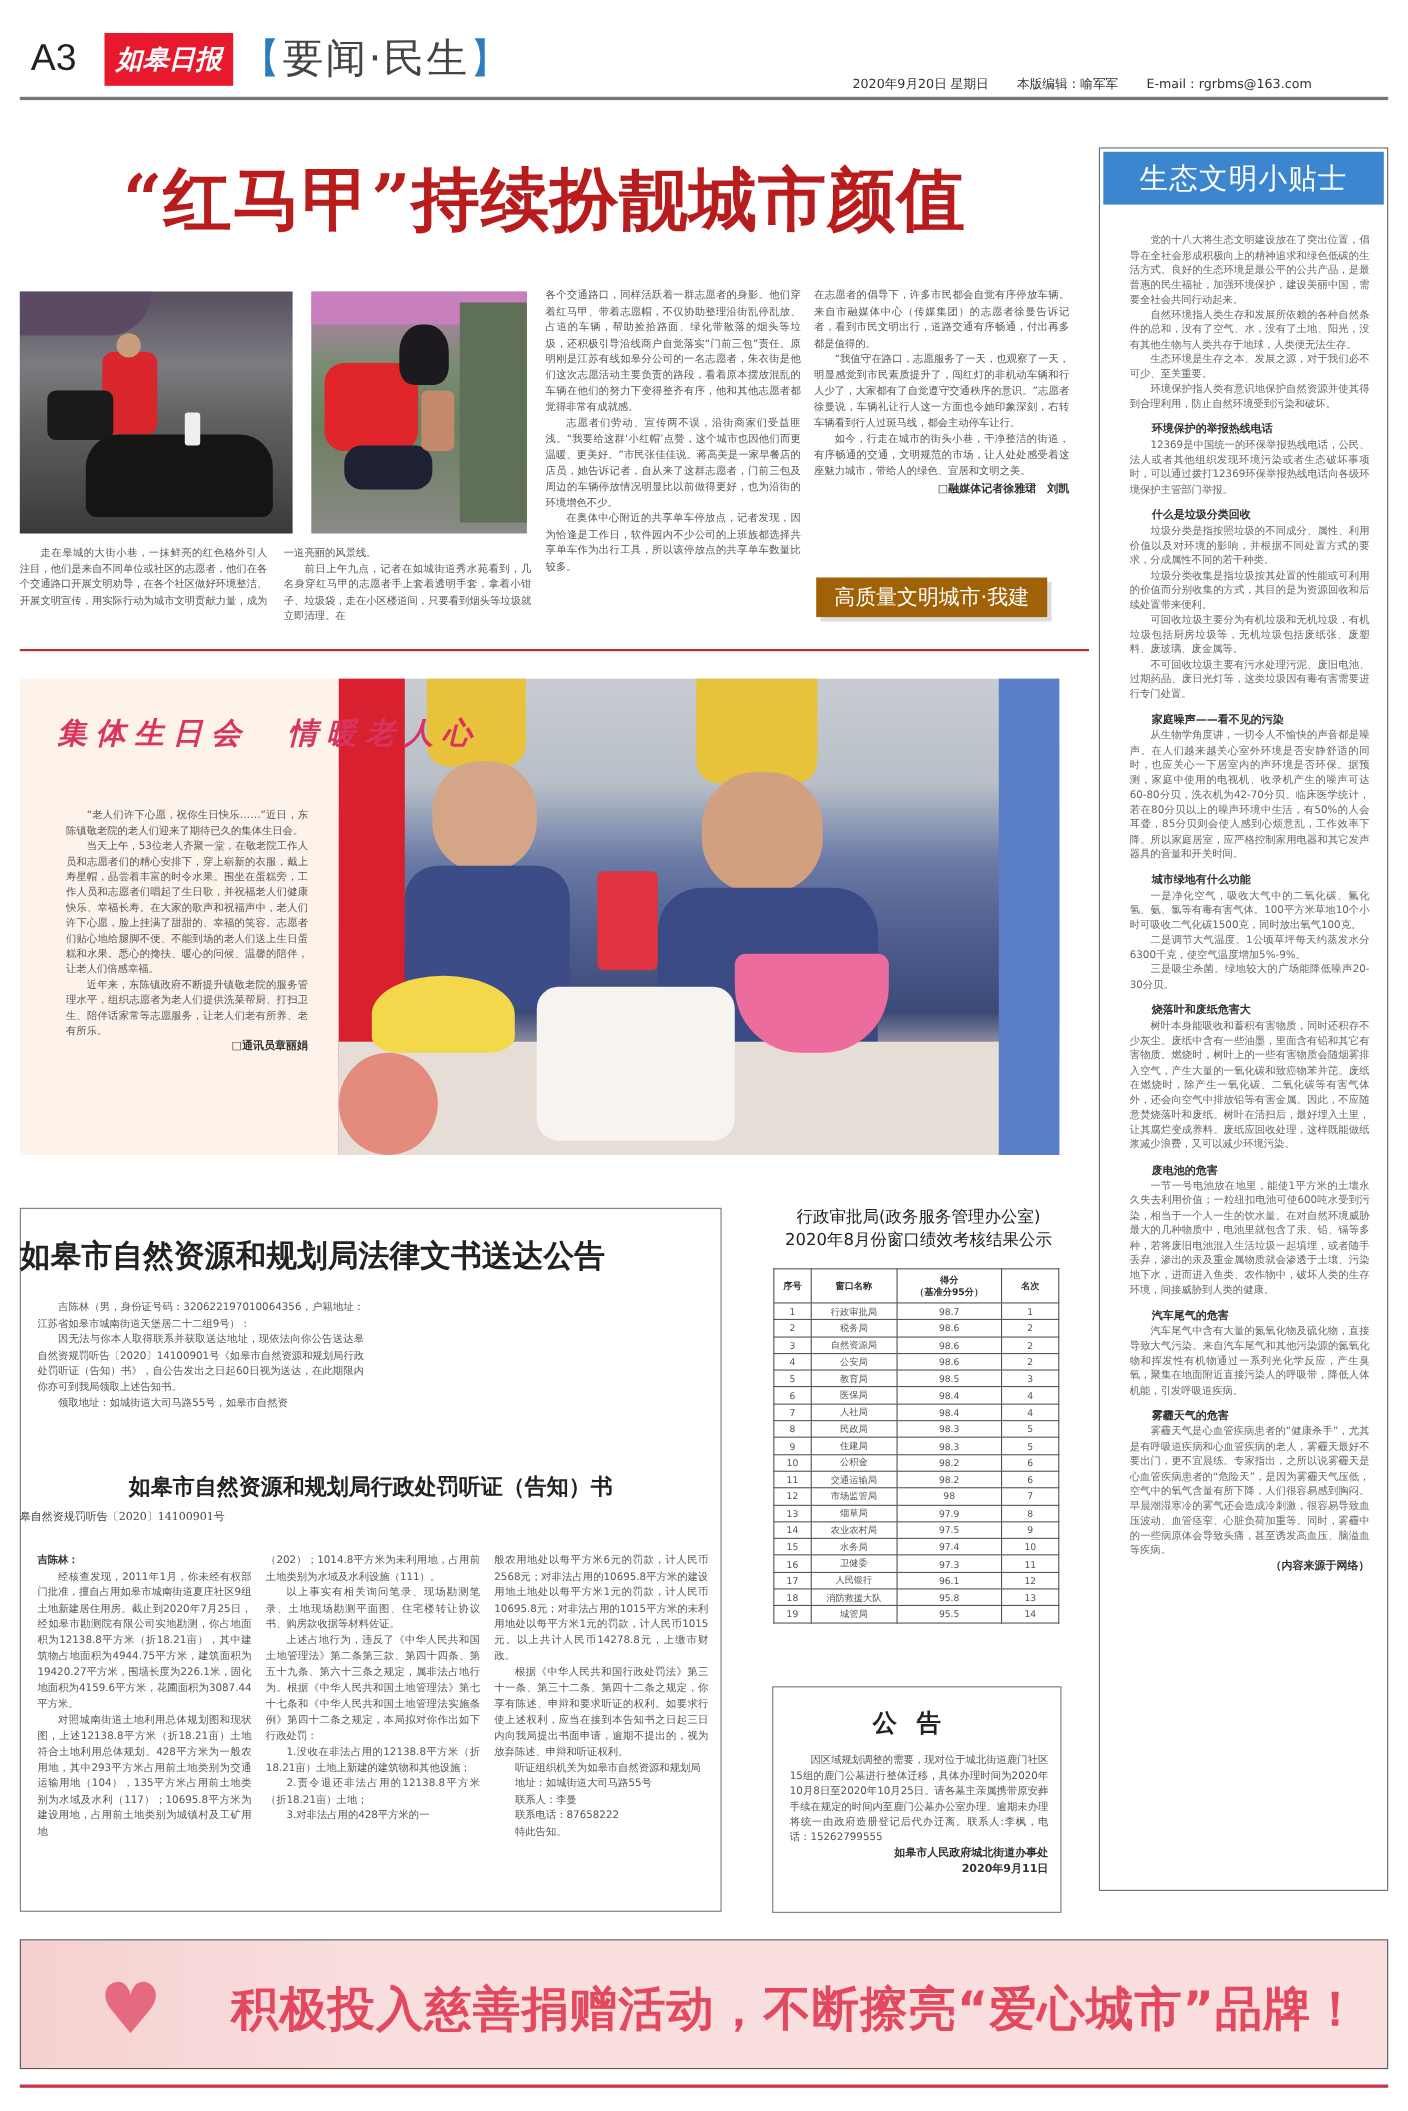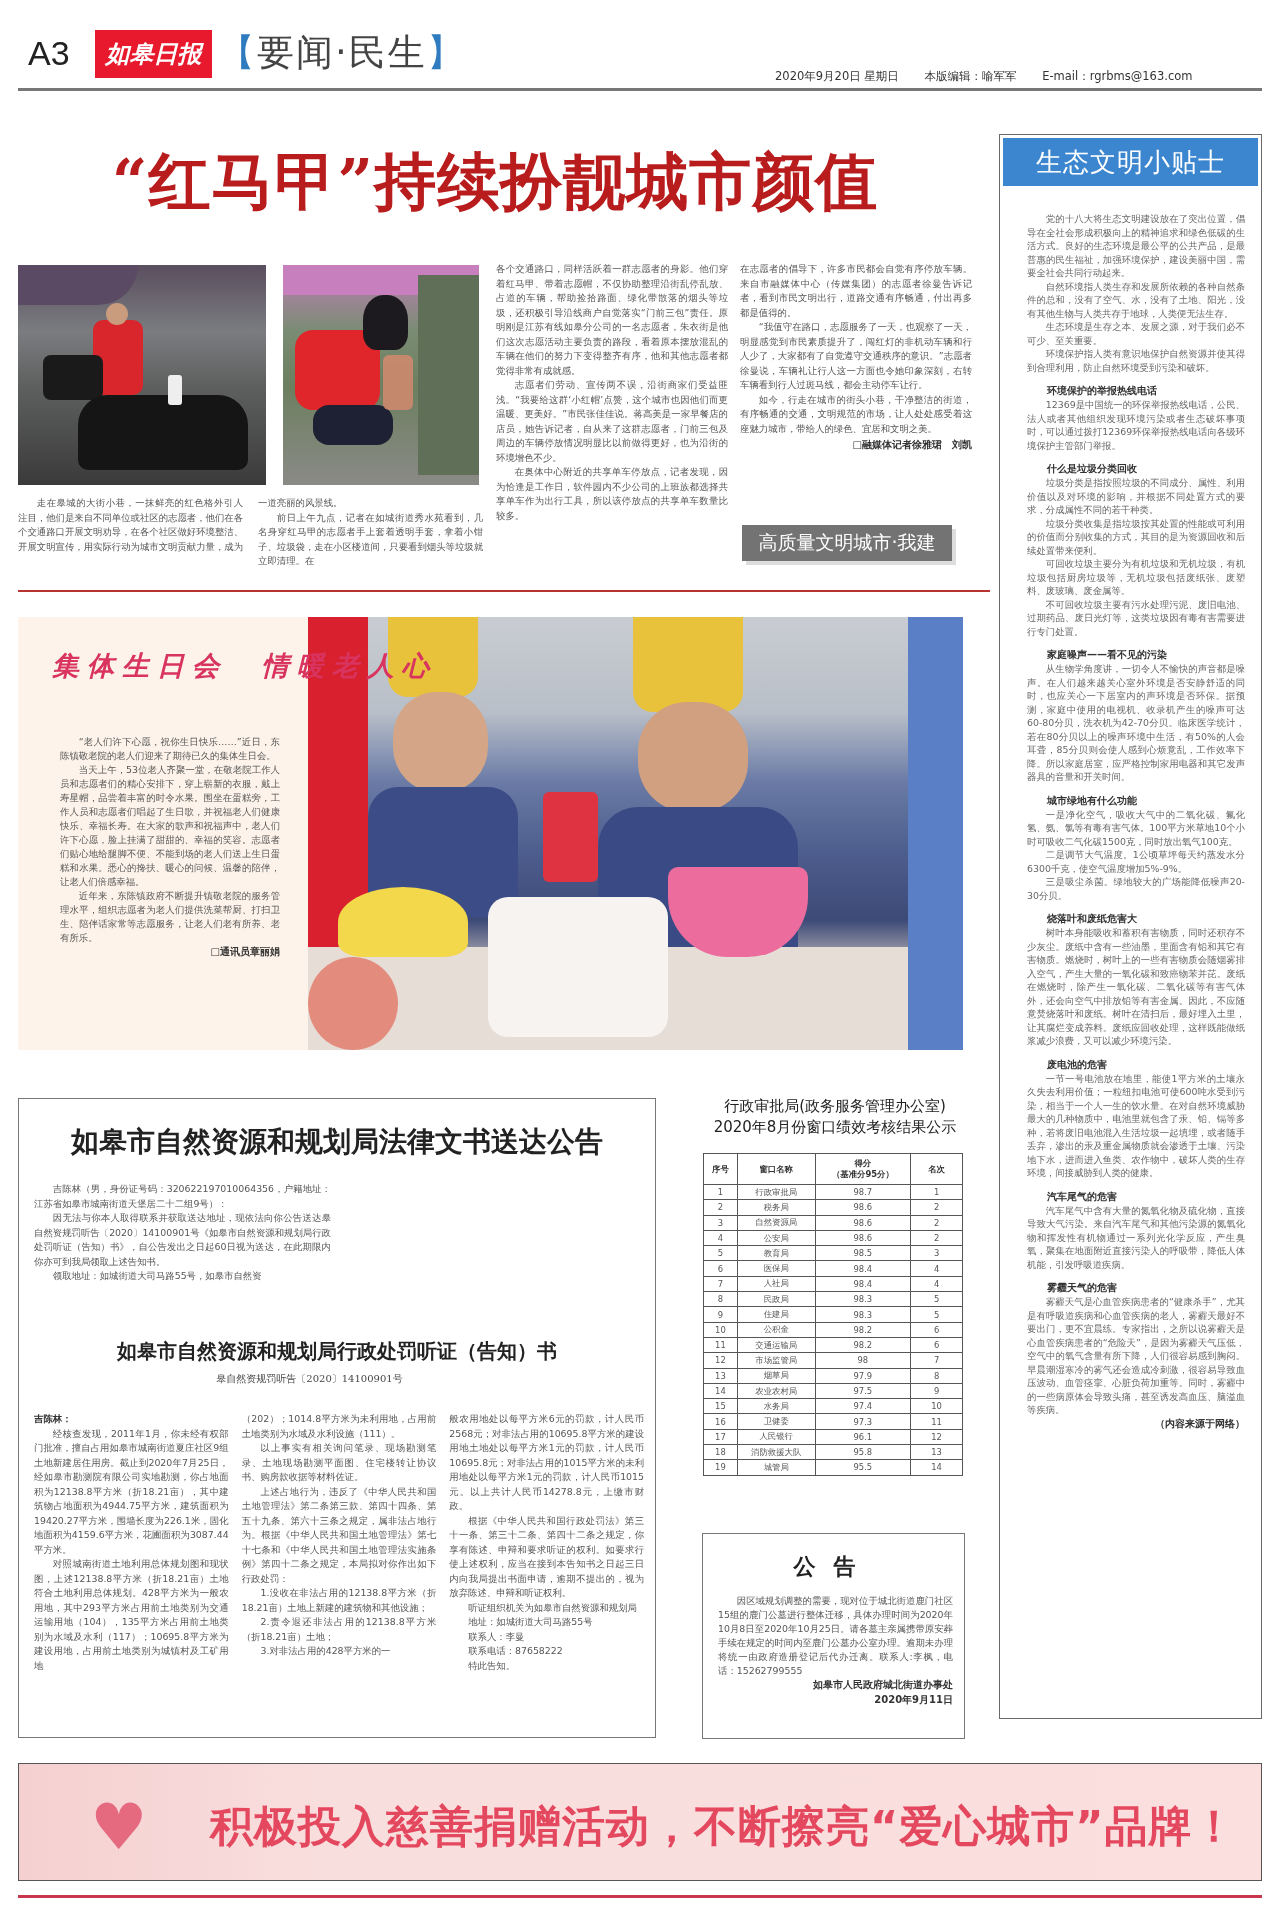--- a/index.html
+++ b/index.html
@@ -21,35 +21,35 @@
 #photo1{left:18px;top:265px;width:248px;height:220px;background:linear-gradient(180deg,#5a4e5f 0%,#7a7c80 30%,#5e605f 55%,#3a3a3a 100%)}
 #photo2{left:283px;top:265px;width:196px;height:220px;background:linear-gradient(180deg,#c07db8 0%,#7a8c73 30%,#6c7f5f 55%,#8a8a86 100%)}
 .shape{position:absolute}
 #sidebar-art{left:999px;top:134px;width:263px;height:1585px;border:1px solid #6a6a6a}
 #sb-title{left:1003px;top:138px;width:255px;height:48px;background:#3b86cf;color:#fff;font-size:26px;display:flex;align-items:center;justify-content:center;letter-spacing:1px}
 #sb-body{left:1027px;top:212px;width:218px}
 #sb-body .body-text{font-size:9.4px;line-height:13.5px;color:#666}
 #sb-body h4{font-size:10px;color:#333;font-weight:bold;margin-top:10px;margin-left:2em;line-height:14px}
 #sb-source{text-align:right;font-weight:bold;color:#333;font-size:10px;line-height:14px}
 #red-rule-1{left:18px;top:590px;width:972px;height:2px;background:#b83330}
-#hq-badge{left:742px;top:525px;width:210px;height:36px;background:#737373;color:#fff;font-size:19px;display:flex;align-items:center;justify-content:center;box-shadow:4px 4px 0 #ddd}
+#hq-badge{left:742px;top:525px;width:210px;height:36px;background:#a16207;color:#fff;font-size:19px;display:flex;align-items:center;justify-content:center;box-shadow:4px 4px 0 #ddd}
 
 #bday{left:18px;top:617px;width:945px;height:433px;background:#fdf3ea}
 #bday-title{left:52px;top:648px;font-family:"DejaVu Serif",serif;font-weight:bold;font-style:italic;color:#d8345f;font-size:27px;letter-spacing:8px;white-space:nowrap}
 #bday-text{left:60px;top:735px;width:220px}
 #bday-text .body-text{font-size:9.4px;line-height:14px;color:#555}
 #bday-photo{left:308px;top:617px;width:655px;height:433px;background:linear-gradient(180deg,#c9ccd2 0%,#b8bfc8 22%,#6b7ba6 38%,#4c5c8c 55%,#3d4a78 70%,#cfc7bf 82%,#d2b3a5 100%)}
 
 #legal-box{left:18px;top:1098px;width:638px;height:640px;border:1px solid #777}
-#legal-title{left:18px;width:638px;top:1123px;text-align:center;font-family:"DejaVu Serif",serif;font-size:28px;color:#222;font-weight:bold}
+#legal-title{left:18px;width:638px;top:1123px;text-align:left;font-family:"DejaVu Serif",serif;font-size:28px;color:#222;font-weight:bold}
 #legal-cols{left:34px;top:1182px;width:610px;display:flex;}
 #legal-cols .col{width:297px}
 .sign{text-align:right;font-weight:bold;color:#333;font-size:10px;line-height:14.5px}
 #hearing-title{left:18px;width:638px;top:1338px;text-align:center;font-size:20px;color:#222;font-weight:bold}
-#hearing-no{left:4px;width:611px;top:1372px;text-align:center;font-size:10px;color:#444;font-family:"DejaVu Serif",serif}
+#hearing-no{left:18px;width:611px;top:1372px;font-size:10px;color:#444;font-family:"DejaVu Serif",serif}
 #hearing-cols{left:34px;top:1412px;width:610px;display:flex;gap:13px}
 #hearing-cols .col{width:195px}
 .salut{font-weight:bold;color:#333;text-indent:0}
 
 #tbl-title{left:690px;width:290px;top:1096px;text-align:center;font-size:15px;color:#222;line-height:21px}
 #perf-table{left:703px;top:1153px;width:260px;border-collapse:collapse;position:absolute;font-size:8.4px;color:#555}
 #perf-table th,#perf-table td{border:1px solid #555;text-align:center;height:15.3px;padding:0}
 #perf-table th{font-weight:bold;color:#333;height:31px}
 
 #notice-box{left:702px;top:1533px;width:263px;height:206px;border:1px solid #777}

